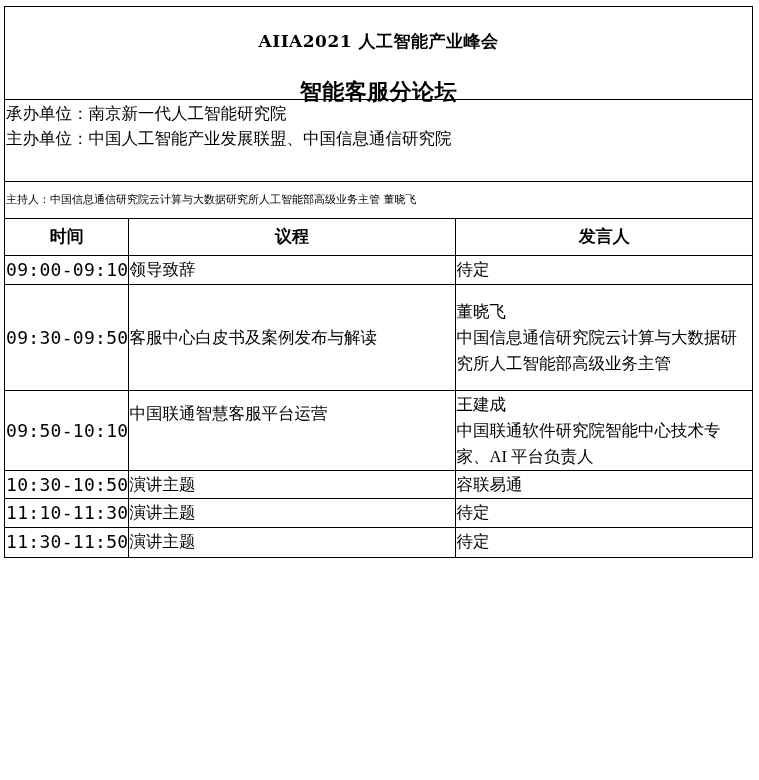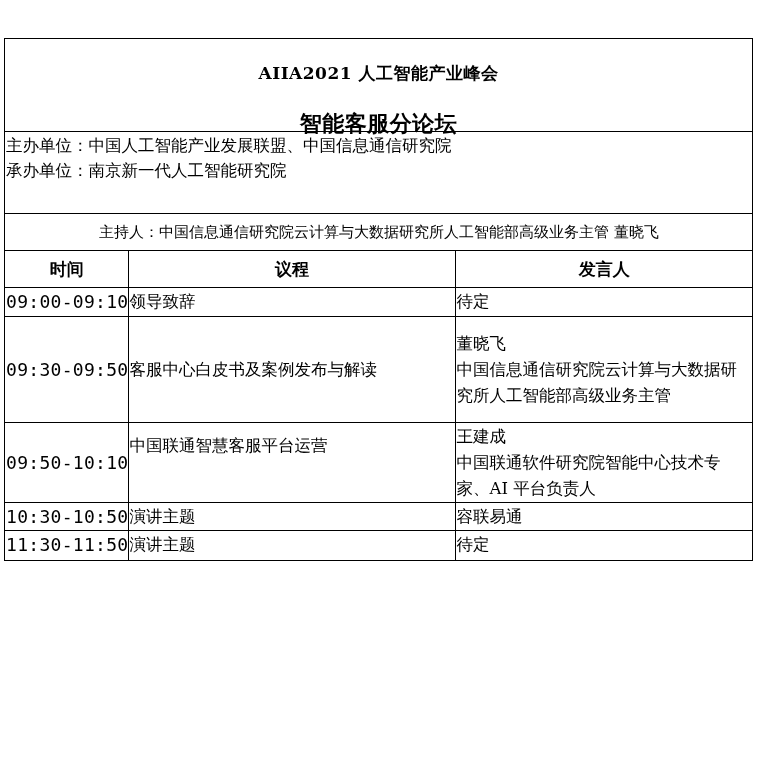--- a/index.html
+++ b/index.html
@@ -1,49 +1,49 @@
 <!DOCTYPE html>
 <html><head>
 <meta charset="utf-8">
 <style>
   html, body { margin: 0; padding: 0; background: #ffffff; }
   body { width: 759px; height: 780px; position: relative; overflow: hidden;
          font-family: "DejaVu Serif", "Liberation Serif", serif; color: #000; }
-  .sheet { position: absolute; left: 4px; top: 6px; width: 749px; border: 1.5px solid #000; box-sizing: border-box; margin-top: 32px; }
+  .sheet { position: absolute; left: 4px; top: 6px; width: 749px; border: 1.5px solid #000; box-sizing: border-box; }
   .title-block { height: 93px; border-bottom: 1px solid #000; text-align: center; box-sizing: border-box; }
   .title-line1 { padding-top: 23px; font-size: 17px; font-weight: bold; letter-spacing: 0.5px; }
   .title-line2 { padding-top: 24px; font-size: 22px; font-weight: bold; letter-spacing: 0.5px; }
   .info-block { height: 82px; border-bottom: 1px solid #000; box-sizing: border-box; padding-top: 1px; }
   .info-line { font-size: 16.5px; line-height: 25px; padding-left: 1px; white-space: nowrap; }
-  .host-block { height: 37px; border-bottom: 1px solid #000; box-sizing: border-box; font-size: 15px; line-height: 36px; padding-left: 1px; white-space: nowrap; overflow: hidden; text-align: center; }
+  .host-block { height: 37px; border-bottom: 1px solid #000; box-sizing: border-box; font-size: 11px; line-height: 36px; padding-left: 1px; white-space: nowrap; overflow: hidden; }
   table { border-collapse: collapse; width: 100%; table-layout: fixed; }
   col.c1 { width: 123px; }
   col.c2 { width: 327px; }
   col.c3 { width: auto; }
-  th, td { border: 1px solid #000; padding: 0 0 0 1px; font-size: 16.5px; line-height: 26px; vertical-align: middle; text-align: left; }
+  th, td { border: 1px solid #000; padding: 0 0 0 1px; font-size: 16.5px; line-height: 26px; vertical-align: middle; text-align: left; font-family: Liberation Serif, serif; }
   table tr:first-child th { border-top: none; }
   th:first-child, td:first-child { border-left: none; }
   th:last-child, td:last-child { border-right: none; }
   table tr:last-child td { border-bottom: none; }
   th { font-weight: bold; text-align: center; height: 36px; font-size: 17px; }
   td.time { font-family: "DejaVu Sans Mono", "Liberation Mono", monospace; font-size: 18px; letter-spacing: 0.3px; white-space: nowrap; }
   td.top { vertical-align: top; padding-top: 2px; }
   .speaker-line { display: block; }
 </style>
 </head>
 <body>
 
 <div class="sheet">
   <div class="title-block">
     <div class="title-line1">AIIA2021 人工智能产业峰会</div>
     <div class="title-line2">智能客服分论坛</div>
   </div>
   <div class="info-block">
+    <div class="info-line">承办单位：南京新一代人工智能研究院</div>
     <div class="info-line">主办单位：中国人工智能产业发展联盟、中国信息通信研究院</div>
-    <div class="info-line">承办单位：南京新一代人工智能研究院</div>
   </div>
   <div class="host-block">主持人：中国信息通信研究院云计算与大数据研究所人工智能部高级业务主管 董晓飞</div>
 
   <table>
     <colgroup>
         <col class="c1">
         <col class="c2">
         <col class="c3">
       </colgroup>
     <thead>
@@ -78,20 +78,27 @@
         </td>
       </tr>
       <tr style="height:28px">
         <td class="time">10:30-10:50</td>
         <td>演讲主题</td>
         <td>
             <span class="speaker-line">容联易通</span>
           </td>
       </tr>
       <tr style="height:29px">
+        <td class="time">11:10-11:30</td>
+        <td>演讲主题</td>
+        <td>
+            <span class="speaker-line">待定</span>
+          </td>
+      </tr>
+      <tr style="height:29px">
         <td class="time">11:30-11:50</td>
         <td>演讲主题</td>
         <td>
             <span class="speaker-line">待定</span>
           </td>
       </tr>
     </tbody>
   </table>
 </div>
 

